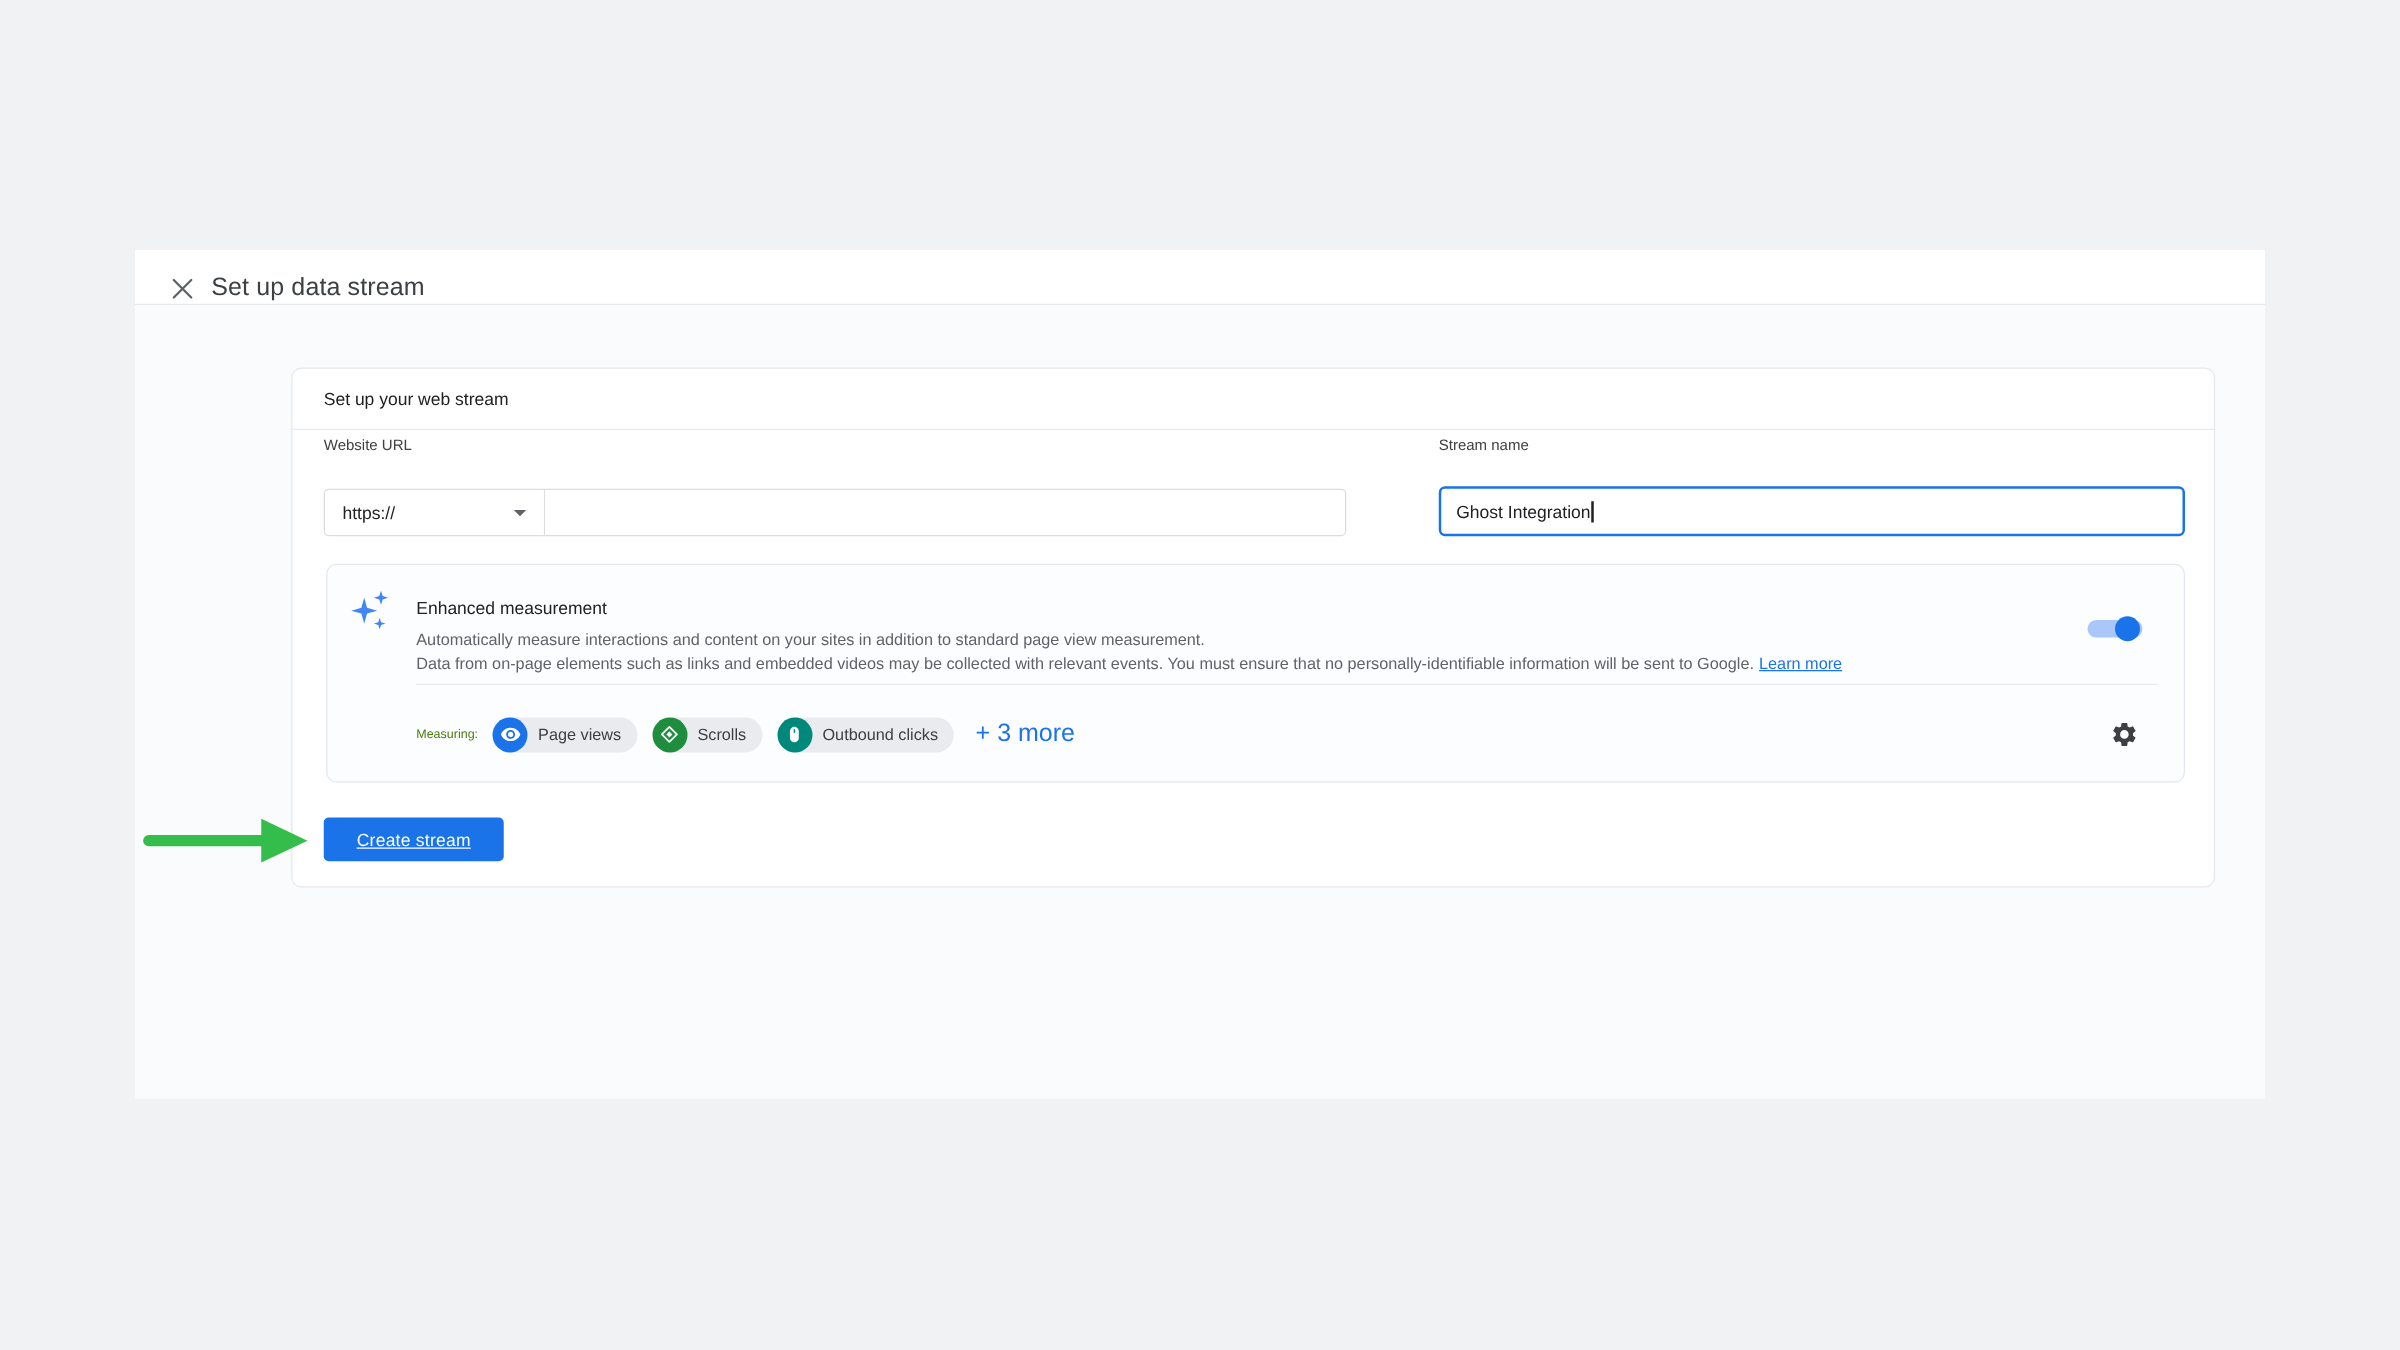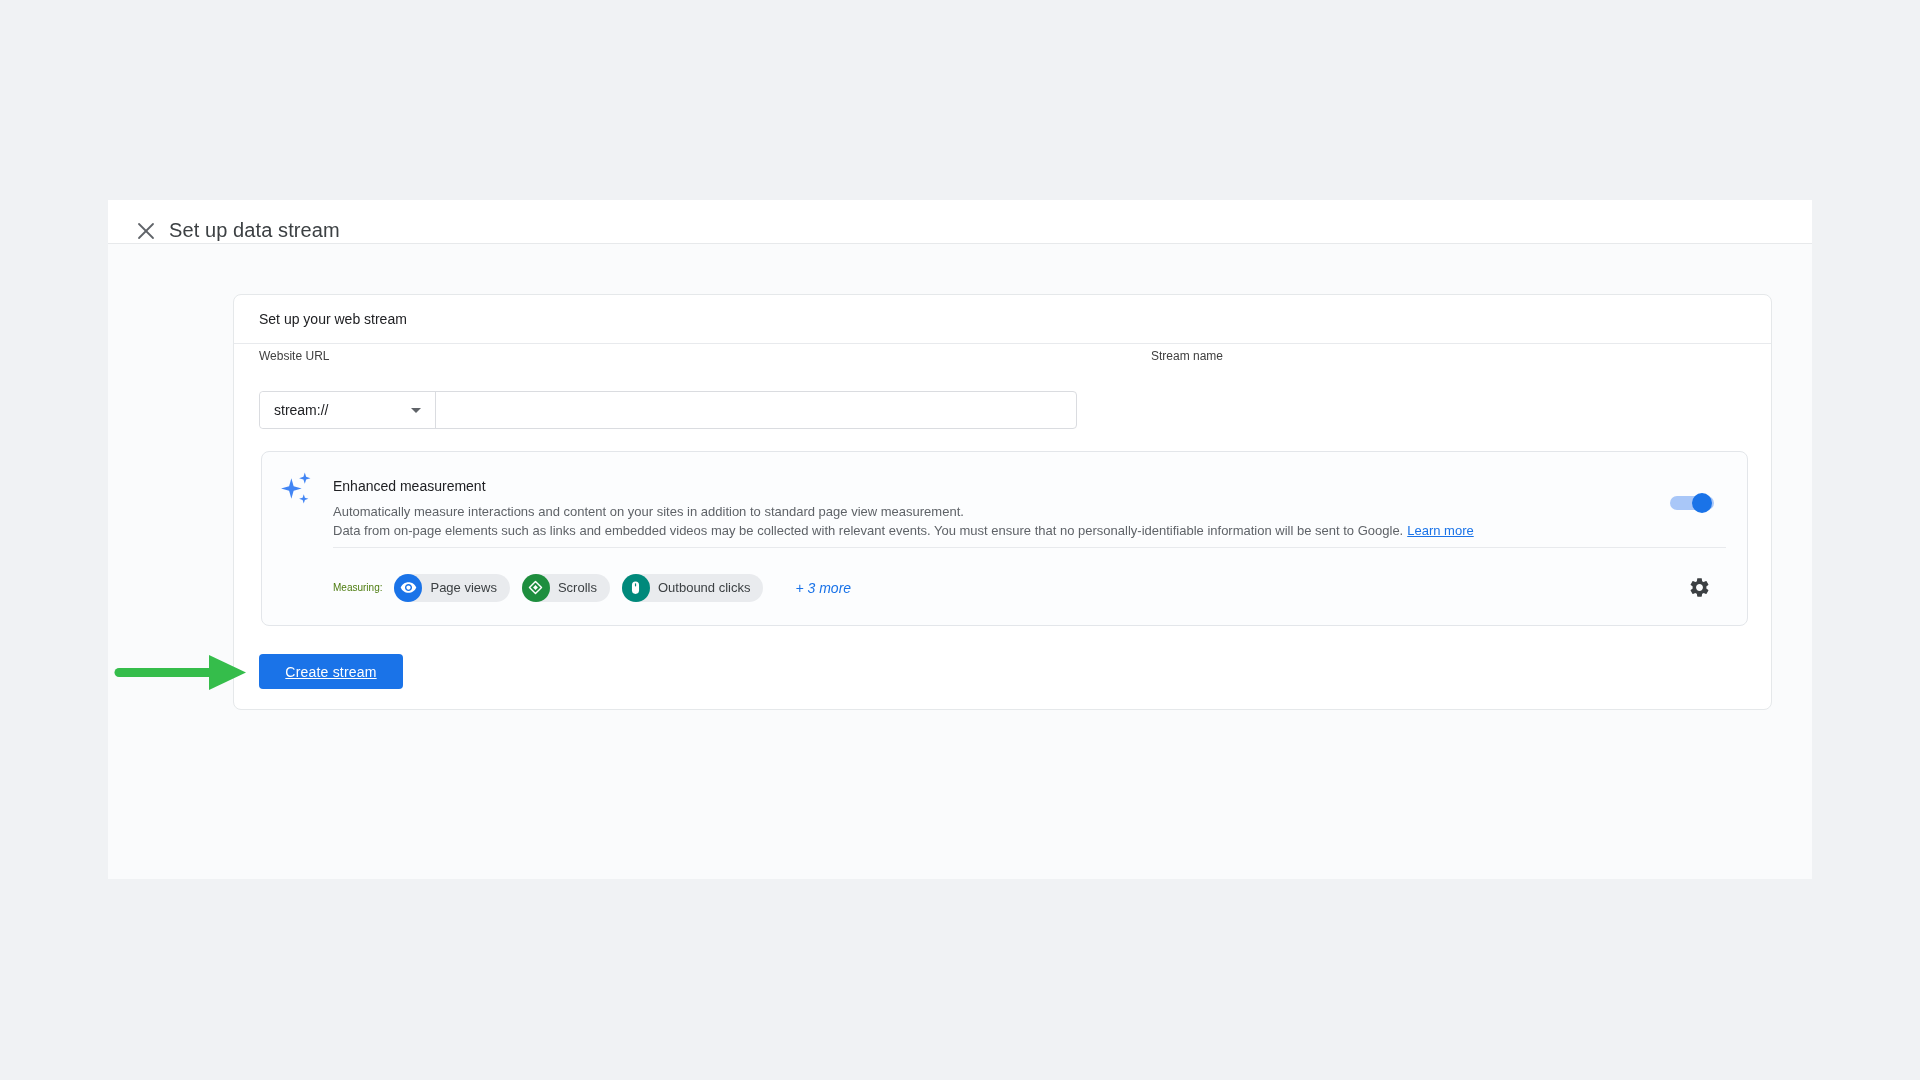--- a/index.html
+++ b/index.html
@@ -111,21 +111,21 @@
   .chip {
     display:flex; align-items:center; height:28px; border-radius:14px;
     background:#e9ebee; margin-right:12px; padding-right:13px; cursor:default;
   }
   .chip-icon {
     width:28px; height:28px; border-radius:50%; display:flex;
     align-items:center; justify-content:center; margin-right:8px; flex:0 0 auto;
   }
   .chip-label { font-size:13px; font-weight:500; color:#3c4043; white-space:nowrap; }
   .more-link {
-    font-size:14px; font-weight:500; color:#1a73e8; cursor:pointer; margin-left:20px;font-style:italic;
+    font-size:20px; font-weight:500; color:#1a73e8; cursor:pointer; margin-left:5px;
   }
   .gear-btn {
     position:absolute; right:14px; top:50%; transform:translateY(-50%);
     width:26px; height:26px; background:none; border:none; cursor:pointer;
     display:flex; align-items:center; justify-content:center;
   }
   .create-btn {
     position:absolute; left:25px; top:359px; width:144px; height:35px;
     background:#1a73e8; color:#fff; border:none; border-radius:4px;
     font-size:14px; font-weight:500; font-family:"Liberation Sans", sans-serif;
@@ -152,26 +152,30 @@
 
   <div class="card">
     <div class="card-title">Set up your web stream</div>
     <div class="card-title-divider"></div>
 
     <div class="field-label url-label">Website URL</div>
     <div class="field-label name-label">Stream name</div>
 
     <div class="url-group">
       <div class="scheme-select">
-        <span>stream://</span>
+        <span>https://</span>
         <span class="chevron"></span>
       </div>
       <input class="url-input" type="text" value="" style="">
     </div>
 
+    <div class="name-input">
+      <span>Ghost Integration</span>
+      <span class="caret"></span>
+    </div>
 
     <div class="em-box">
       <span class="sparkle">
         <svg width="31" height="32" viewBox="0 0 30 31">
           <path d="M11 6 L13.2 13.8 L21 16 L13.2 18.2 L11 26 L8.8 18.2 L1 16 L8.8 13.8 Z" fill="#4285f4"></path>
           <path d="M24 0.5 L25.3 4.7 L29.5 6 L25.3 7.3 L24 11.5 L22.7 7.3 L18.5 6 L22.7 4.7 Z" fill="#4285f4"></path>
           <path d="M23 21.5 L24.1 24.9 L27.5 26 L24.1 27.1 L23 30.5 L21.9 27.1 L18.5 26 L21.9 24.9 Z" fill="#4285f4"></path>
         </svg>
       </span>
       <div class="em-title">Enhanced measurement</div>

